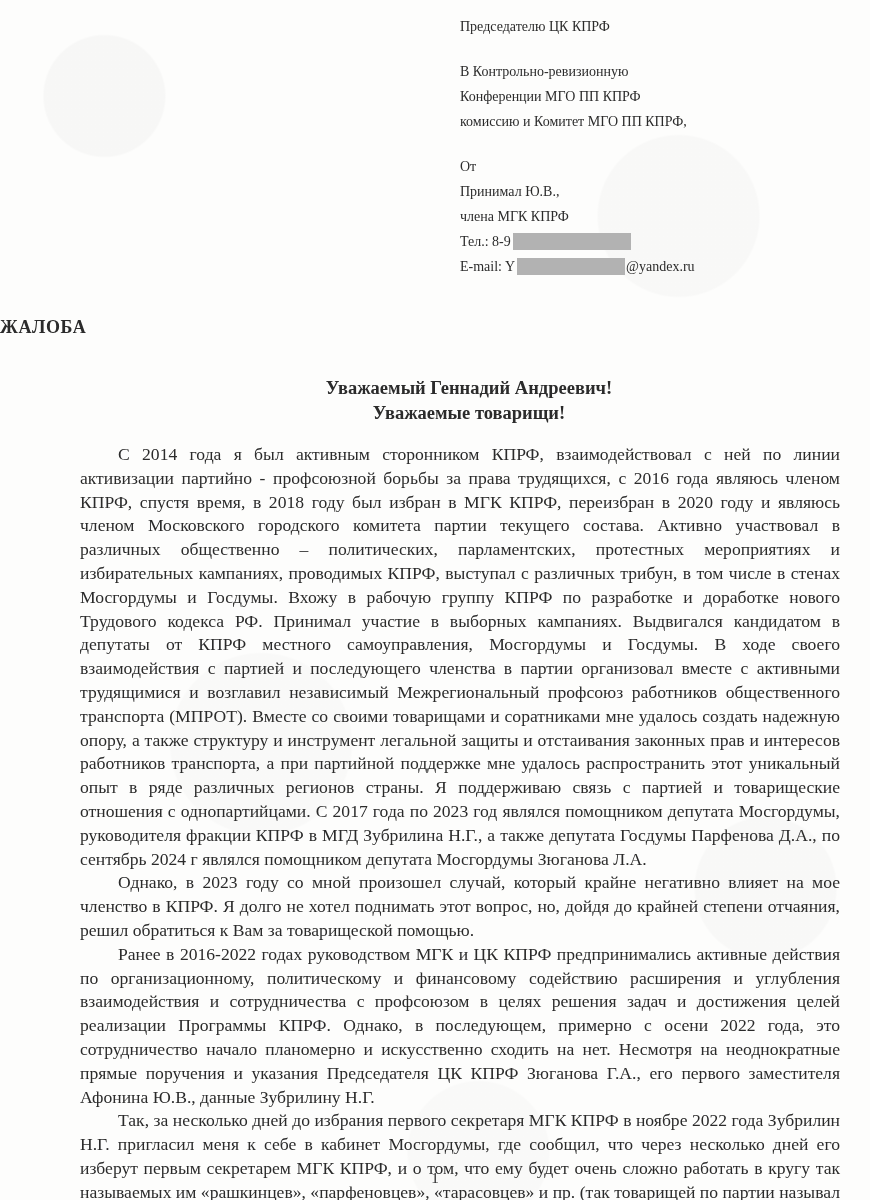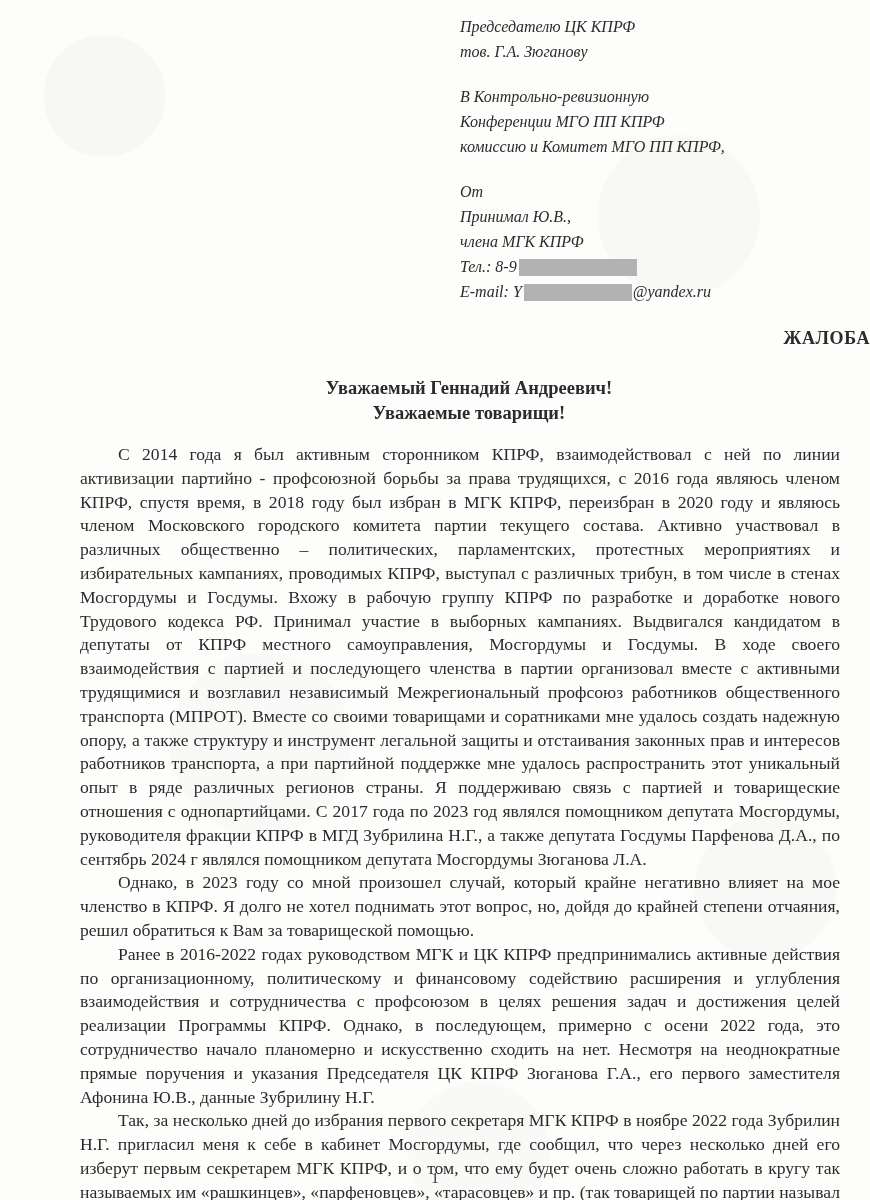--- a/index.html
+++ b/index.html
@@ -26,23 +26,22 @@
       radial-gradient(circle at 78% 18%, rgba(0,0,0,0.018) 0 80px, rgba(0,0,0,0) 82px),
       radial-gradient(circle at 30% 62%, rgba(0,0,0,0.015) 0 90px, rgba(0,0,0,0) 92px),
       radial-gradient(circle at 88% 74%, rgba(0,0,0,0.02) 0 70px, rgba(0,0,0,0) 72px),
       radial-gradient(circle at 55% 96%, rgba(0,0,0,0.016) 0 70px, rgba(0,0,0,0) 72px);
   }
   .letterhead {
     position: absolute;
     left: 460px;
     top: 14px;
     width: 400px;
-    font-size: 16px;
+    font-size: 14px;
     line-height: 25px;
-    font-style: italic;
   }
   .lh-block {
     margin-bottom: 20px;
   }
   .lh-block:last-child { margin-bottom: 0; margin-top: 12px; }
   .lh-line {
     white-space: nowrap;
   }
   .contact-line {
     position: relative;
@@ -54,24 +53,24 @@
     background: #b2b2b2;
     height: 17px;
     position: relative;
     top: -1px;
   }
   .redaction.phone { width: 118px; margin-left: 2px; }
   .redaction.email { width: 108px; margin-left: 2px; margin-right: 1px; }
 
   .doc-title {
     position: absolute;
-    top: 328px;
+    top: 317px;
     left: 0;
     width: 870px;
-    text-align: right;
+    text-align: left;
     font-size: 18px;
     font-weight: bold;
     letter-spacing: 0.6px;
   }
   .salutation {
     position: absolute;
     top: 376px;
     left: 0;
     width: 870px;
     text-align: center;
@@ -106,21 +105,20 @@
 </head>
 <body>
 
 <div class="page">
   <div class="scan-noise"></div>
 
   <div class="letterhead">
 
     <div class="lh-block">
       <div class="lh-line">Председателю ЦК КПРФ</div>
-      <div class="lh-line">тов. Г.А. Зюганову</div>
     </div>
 
     <div class="lh-block">
       <div class="lh-line">В Контрольно-ревизионную</div>
       <div class="lh-line">Конференции МГО ПП КПРФ</div>
       <div class="lh-line">комиссию и Комитет МГО ПП КПРФ,</div>
     </div>
 
     <div class="lh-block">
       <div class="lh-line">От</div>

